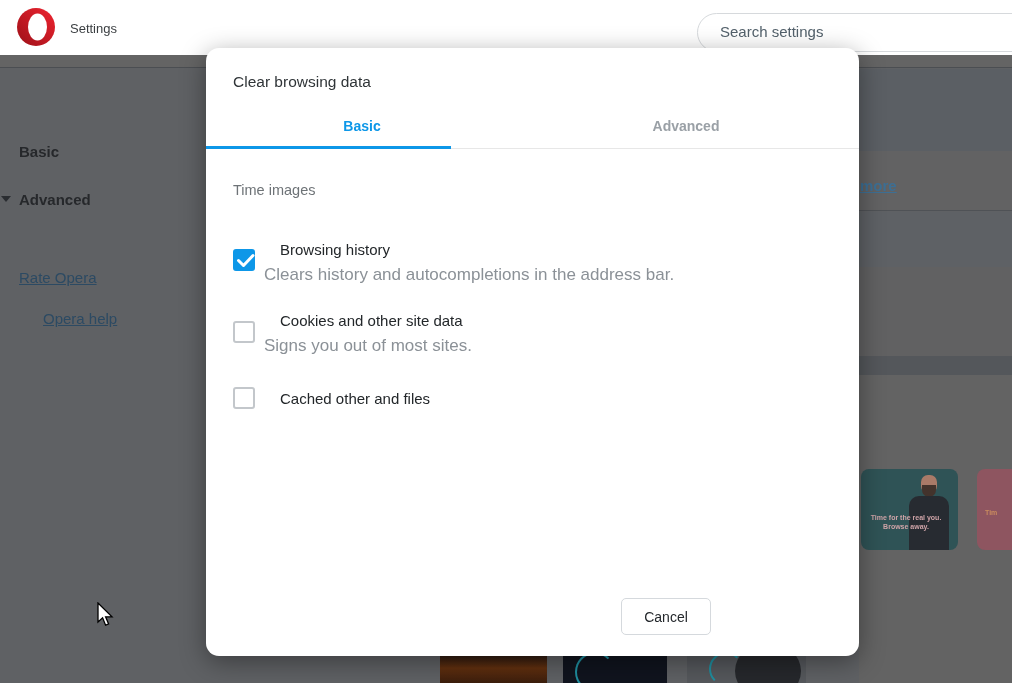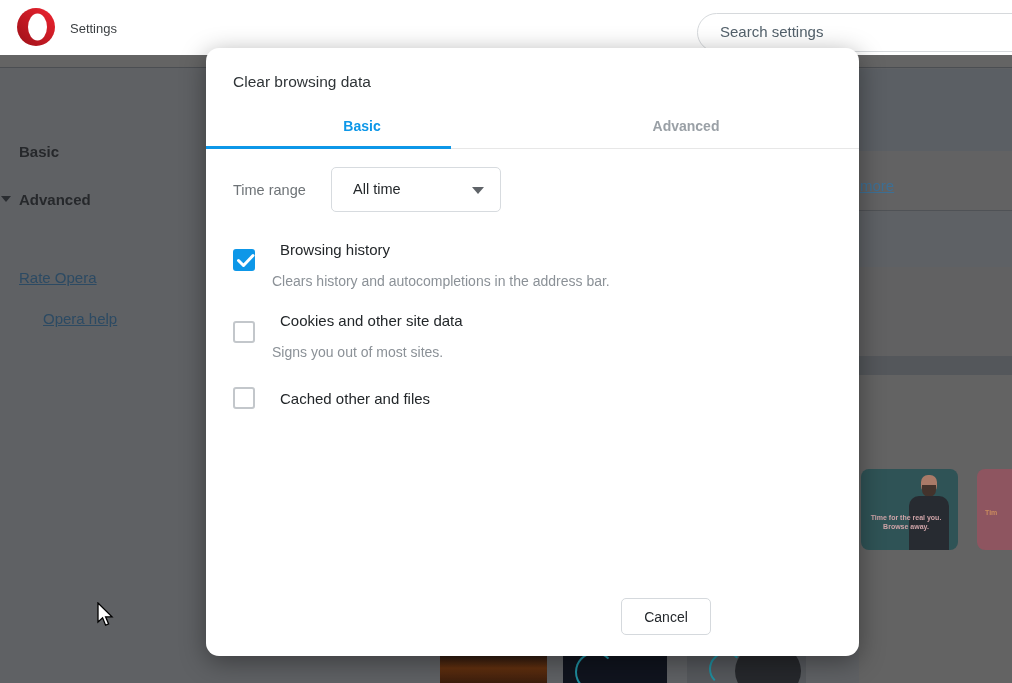--- a/index.html
+++ b/index.html
@@ -18,21 +18,21 @@
   
   .dim { position:absolute; left:0; top:55px; width:1012px; height:628px; background:#5f6164; z-index:1; }
   .hdr-strip { position:absolute; left:0; top:0; width:1012px; height:13px; background:#646464; border-bottom:1px solid #4b4e52; }
 
   .side-item { position:absolute; left:19px; font-size:15px; font-weight:bold; color:#26282b; }
   .side-caret { position:absolute; left:1px; top:141px; width:0; height:0;
                 border-left:5px solid transparent; border-right:5px solid transparent; border-top:6px solid #2a2d31; }
   .side-link { position:absolute; left:19px; font-size:15px; color:#2c4a63; text-decoration:underline; }
 
   .band { position:absolute; left:859px; width:153px; }
-  .more-link { position:absolute; left:860px; top:122px; font-size:15px; color:#3d6f94; text-decoration:underline; }
+  .more-link { position:absolute; left:860px; top:122px; font-size:15px; color:#3d6f94; text-decoration:underline;font-weight:bold; }
 
   .teal-card { position:absolute; left:861px; top:414px; width:97px; height:81px; border-radius:8px; background:#2f5356; overflow:hidden; }
   .teal-text { position:absolute; left:6px; top:44px; width:78px; font-size:7px; line-height:9px; text-align:center; color:#cfa4a8; font-weight:bold; }
   .man-head { position:absolute; left:60px; top:6px; width:16px; height:18px; border-radius:7px; background:#a97a68; }
   .man-beard { position:absolute; left:61px; top:16px; width:14px; height:12px; border-radius:0 0 7px 7px; background:#43332c; }
   .man-body { position:absolute; left:48px; top:27px; width:40px; height:54px; border-radius:10px 10px 0 0; background:#272b31; }
   .pink-card { position:absolute; left:977px; top:414px; width:40px; height:81px; border-radius:8px 0 0 8px; background:#8e5560; }
   .pink-card span { position:absolute; left:8px; top:40px; font-size:7px; color:#c98b5e; font-weight:bold; }
 
   .thumb { position:absolute; top:595px; height:33px; border-radius:3px 3px 0 0; }
@@ -58,21 +58,21 @@
   .dropdown .val { position:absolute; left:21px; top:13px; font-size:14.5px; color:#23272a; }
   .dd-caret { position:absolute; right:16px; top:19px; width:0; height:0;
               border-left:6px solid transparent; border-right:6px solid transparent; border-top:7px solid #5f6368; }
 
   .cbx { position:absolute; left:27px; width:22px; height:22px; border-radius:3px;
          border:2px solid #c3c7cb; background:#fff; }
   .cbx.checked { border-color:var(--accent,#0d97e8); background:var(--accent,#0d97e8); }
   .cbx svg { display:none; position:absolute; left:1px; top:2px; }
   .cbx.checked svg { display:block; }
   .opt-title { position:absolute; left:74px; font-size:15px; color:#23272a; }
-  .opt-desc  { position:absolute; left:66px; font-size:14px; color:#8b9197;margin-top:8px; }
+  .opt-desc  { position:absolute; left:58px; font-size:17px; color:#8b9197; }
 
   .btn { position:absolute; top:550px; height:37px; border-radius:5px; font-size:14px;
          display:flex; align-items:center; justify-content:center; cursor:default; }
   .btn-cancel { left:415px; width:90px; background:#fff; border:1px solid #d5d9dd; color:#24282c; }
   .btn-confirm { left:518px; width:113px; background:var(--accent,#0d97e8); color:#ffffff; }
 
   .cursor { position:absolute; left:96px; top:602px; z-index:9; }
 </style>
 </head>
 <body>
@@ -135,25 +135,21 @@
   </div>
 
   <div class="dialog">
     <div class="dlg-title">Clear browsing data</div>
 
     <div class="tab tab-basic">Basic</div>
     <div class="tab tab-advanced">Advanced</div>
     <div class="tab-divider"></div>
     <div class="tab-underline"></div>
 
-    <div class="tr-label">Time range</div>
-    <div class="dropdown">
-      <span class="val">All time</span>
-      <span class="dd-caret"></span>
-    </div>
+    <div class="tr-label">Time images</div>
 
     <div>
       <span class="cbx checked" style="top:201px;">
         <svg width="20" height="16" viewBox="0 0 20 16">
           <polyline points="2.5,7.5 7.5,12.5 17,2.5" fill="none" stroke="#ffffff" stroke-width="3" stroke-linecap="round" stroke-linejoin="round"></polyline>
         </svg>
       </span>
       <div class="opt-title" style="top:193px;">Browsing history</div>
       <div class="opt-desc" style="top:217px;">Clears history and autocompletions in the address bar.</div>
     </div>

